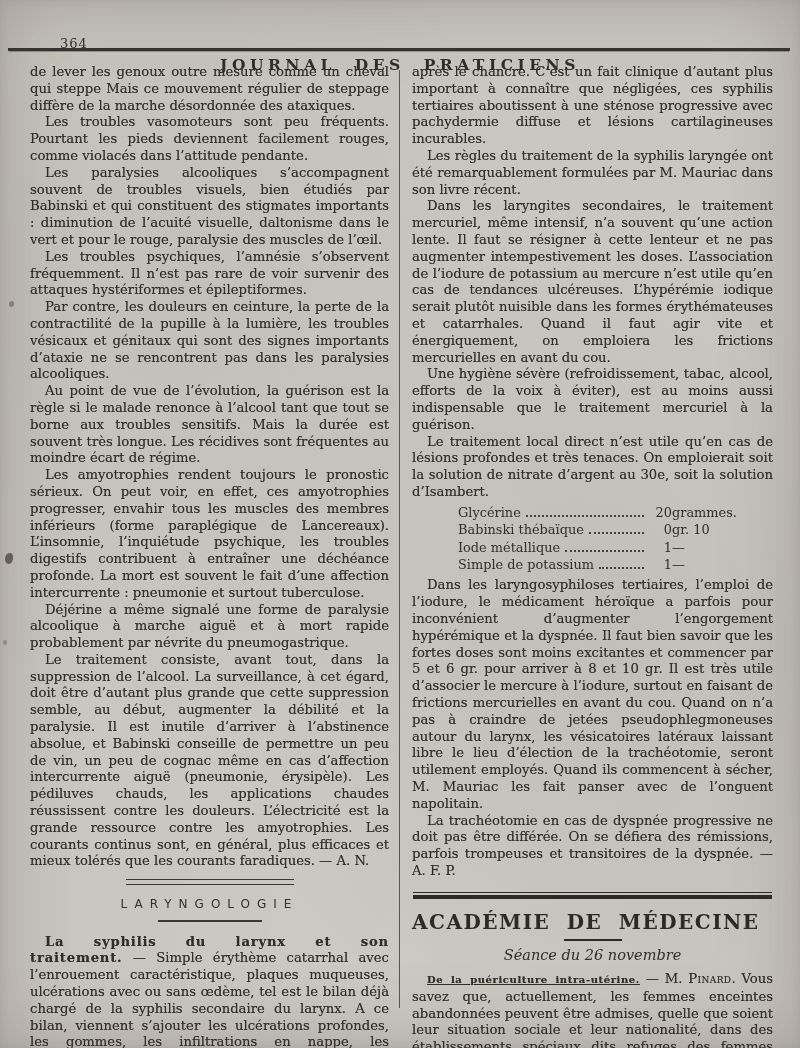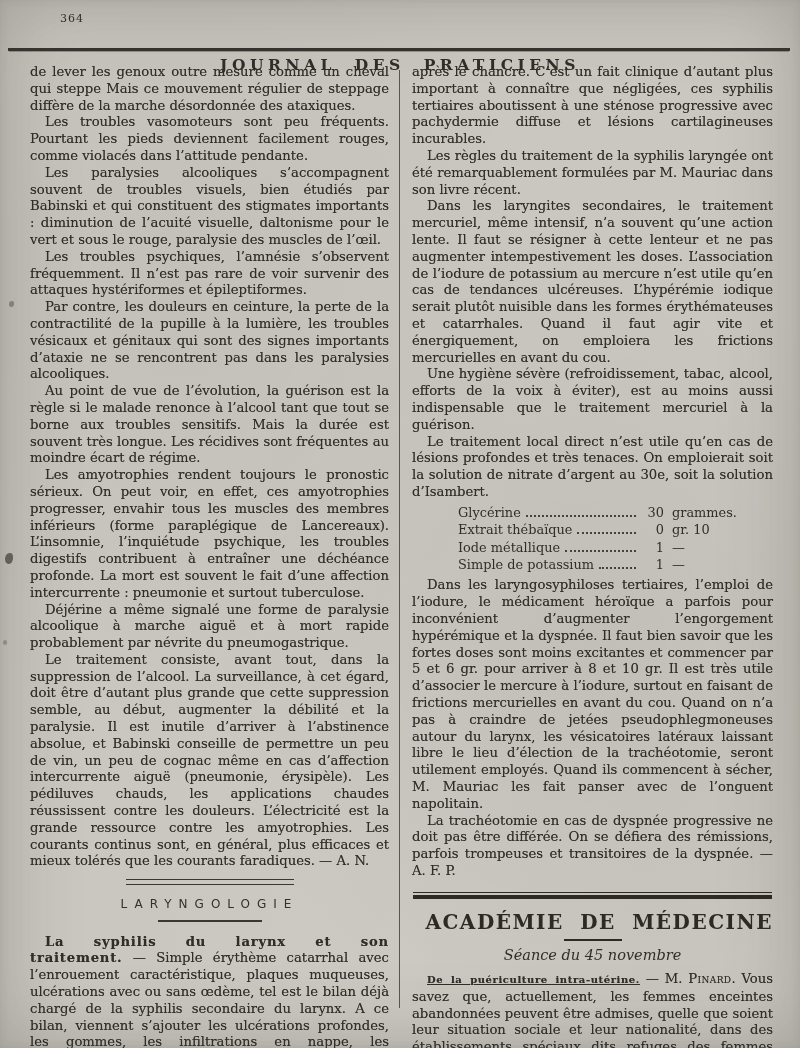--- a/index.html
+++ b/index.html
@@ -15,22 +15,22 @@
     overflow:hidden;
     font-family:"DejaVu Serif", serif;
     color:#312e29;
   }
   .page::after{
     content:"";position:absolute;inset:0;pointer-events:none;
     box-shadow: inset 0 0 80px rgba(62,56,46,.28), inset 0 0 10px rgba(62,56,46,.10);
   }
   
   .pagenum{
-    position:absolute;left:60px;top:12px;
-    font-size:11px;letter-spacing:1px;
+    position:absolute;left:60px;top:36px;
+    font-size:13px;letter-spacing:1px;
   }
   .jtitle{
     position:absolute;left:0;right:0;top:19px;
     text-align:center;font-size:15.5px;font-weight:bold;
     letter-spacing:4.5px;word-spacing:9px;margin-top:36px;
   }
   .header-rule{
     position:absolute;left:8px;right:10px;top:48px;height:2.5px;
     background:#373430;
     box-shadow:0 2px 0 -1px rgba(55,52,48,.35);
@@ -53,26 +53,26 @@
     font-size:12px;letter-spacing:7px;color:#34312c;
   }
   .rule-under{width:104px;height:2px;background:#3a3733;margin:7px auto 12px;}
   .lead-b{font-weight:bold;letter-spacing:.8px;word-spacing:5px;}
   
   .formula{margin:3px 0 4px 46px;width:294px;font-size:12.9px;}
   .f-row{display:flex;align-items:baseline;line-height:17.4px;}
   .f-label{white-space:nowrap;}
   .f-dots{flex:1;border-bottom:2px dotted #45423b;margin:0 6px 3px 5px;min-width:18px;}
   .f-amount{width:22px;text-align:right;white-space:nowrap;}
-  .f-unit{width:80px;padding-left:8px;white-space:nowrap;}
+  .f-unit{width:80px;white-space:nowrap;}
   
   .sep-academy{margin:12px 1px 0;height:0;border-top:1.7px solid #2d2a25;}
   .sep-academy-bar{margin:2.5px 1px 0;height:3.6px;background:#2d2a25;}
   .academy{
-    margin:15px 0 0;text-align:right;
+    margin:15px 0 0;text-align:left;
     font-family:"DejaVu Serif", serif;font-weight:bold;
     font-size:20px;letter-spacing:1.5px;word-spacing:8px;color:#2d2a25;
   }
   .rule-small{width:58px;height:2.6px;background:#2d2a25;margin:8px auto 6px;}
   .seance{text-align:center;font-style:italic;font-size:14.5px;margin:2px 0 7px;}
   .acad-b{font-weight:bold;font-size:10px;letter-spacing:.6px;word-spacing:2px;text-decoration:underline;}
   .sc{font-variant:small-caps;letter-spacing:.4px;}
   
   .speck{position:absolute;background:#49453d;border-radius:60% 40% 55% 45%;}
   .speck.s1{left:5px;top:553px;width:8px;height:11px;opacity:.75;}
@@ -84,21 +84,21 @@
 
 <div class="page">
 
   <span class="pagenum">364</span>
   <div class="jtitle">JOURNAL DES PRATICIENS</div>
   <div class="header-rule"></div>
 
   <div class="col col-left">
     <p class="para noindent">de lever les genoux outre mesure comme un cheval qui steppe Mais ce mouvement régulier de steppage diffère de la marche désordonnée des ataxiques.</p>
     <p class="para">Les troubles vasomoteurs sont peu fréquents. Pourtant les pieds deviennent facilement rouges, comme violacés dans l’attitude pendante.</p>
-    <p class="para">Les paralysies alcooliques s’accompagnent souvent de troubles visuels, bien étudiés par Babinski et qui constituent des stigmates importants : diminution de l’acuité visuelle, daltonisme pour le vert et sous le rouge, paralysie des muscles de l’œil.</p>
+    <p class="para">Les paralysies alcooliques s’accompagnent souvent de troubles visuels, bien étudiés par Babinski et qui constituent des stigmates importants : diminution de l’acuité visuelle, daltonisme dans le vert et pour le rouge, paralysie des muscles de l’œil.</p>
     <p class="para">Les troubles psychiques, l’amnésie s’observent fréquemment. Il n’est pas rare de voir survenir des attaques hystériformes et épileptiformes.</p>
     <p class="para">Par contre, les douleurs en ceinture, la perte de la contractilité de la pupille à la lumière, les troubles vésicaux et génitaux qui sont des signes importants d’ataxie ne se rencontrent pas dans les paralysies alcooliques.</p>
     <p class="para">Au point de vue de l’évolution, la guérison est la règle si le malade renonce à l’alcool tant que tout se borne aux troubles sensitifs. Mais la durée est souvent très longue. Les récidives sont fréquentes au moindre écart de régime.</p>
     <p class="para">Les amyotrophies rendent toujours le pronostic sérieux. On peut voir, en effet, ces amyotrophies progresser, envahir tous les muscles des membres inférieurs (forme paraplégique de Lancereaux). L’insomnie, l’inquiétude psychique, les troubles digestifs contribuent à entraîner une déchéance profonde. La mort est souvent le fait d’une affection intercurrente : pneumonie et surtout tuberculose.</p>
     <p class="para">Déjérine a même signalé une forme de paralysie alcoolique à marche aiguë et à mort rapide probablement par névrite du pneumogastrique.</p>
     <p class="para">Le traitement consiste, avant tout, dans la suppression de l’alcool. La surveillance, à cet égard, doit être d’autant plus grande que cette suppression semble, au début, augmenter la débilité et la paralysie. Il est inutile d’arriver à l’abstinence absolue, et Babinski conseille de permettre un peu de vin, un peu de cognac même en cas d’affection intercurrente aiguë (pneumonie, érysipèle). Les pédiluves chauds, les applications chaudes réussissent contre les douleurs. L’électricité est la grande ressource contre les amyotrophies. Les courants continus sont, en général, plus efficaces et mieux tolérés que les courants faradiques. — A. N.</p>
 
     <div class="sep-double"></div>
     <h2 class="laryn">LARYNGOLOGIE</h2>
     <div class="rule-under"></div>
@@ -112,25 +112,25 @@
     <p class="para noindent">après le chancre. C’est un fait clinique d’autant plus important à connaître que négligées, ces syphilis tertiaires aboutissent à une sténose progressive avec pachydermie diffuse et lésions cartilagineuses incurables.</p>
     <p class="para">Les règles du traitement de la syphilis laryngée ont été remarquablement formulées par M. Mauriac dans son livre récent.</p>
     <p class="para">Dans les laryngites secondaires, le traitement mercuriel, même intensif, n’a souvent qu’une action lente. Il faut se résigner à cette lenteur et ne pas augmenter intempestivement les doses. L’association de l’iodure de potassium au mercure n’est utile qu’en cas de tendances ulcéreuses. L’hypérémie iodique serait plutôt nuisible dans les formes érythémateuses et catarrhales. Quand il faut agir vite et énergiquement, on emploiera les frictions mercurielles en avant du cou.</p>
     <p class="para">Une hygiène sévère (refroidissement, tabac, alcool, efforts de la voix à éviter), est au moins aussi indispensable que le traitement mercuriel à la guérison.</p>
     <p class="para">Le traitement local direct n’est utile qu’en cas de lésions profondes et très tenaces. On emploierait soit la solution de nitrate d’argent au 30e, soit la solution d’Isambert.</p>
 
     <div class="formula">
       <div class="f-row">
         <span class="f-label">Glycérine</span>
         <span class="f-dots"></span>
-        <span class="f-amount">30</span>
+        <span class="f-amount">20</span>
         <span class="f-unit">grammes.</span>
       </div>
       <div class="f-row">
-        <span class="f-label">Extrait thébaïque</span>
+        <span class="f-label">Babinski thébaïque</span>
         <span class="f-dots"></span>
         <span class="f-amount">0</span>
         <span class="f-unit">gr. 10</span>
       </div>
       <div class="f-row">
         <span class="f-label">Iode métallique</span>
         <span class="f-dots"></span>
         <span class="f-amount">1</span>
         <span class="f-unit">—</span>
       </div>
@@ -142,21 +142,21 @@
       </div>
     </div>
 
     <p class="para">Dans les laryngosyphiloses tertiaires, l’emploi de l’iodure, le médicament héroïque a parfois pour inconvénient d’augmenter l’engorgement hypérémique et la dyspnée. Il faut bien savoir que les fortes doses sont moins excitantes et commencer par 5 et 6 gr. pour arriver à 8 et 10 gr. Il est très utile d’associer le mercure à l’iodure, surtout en faisant de frictions mercurielles en avant du cou. Quand on n’a pas à craindre de jetées pseudophlegmoneuses autour du larynx, les vésicatoires latéraux laissant libre le lieu d’élection de la trachéotomie, seront utilement employés. Quand ils commencent à sécher, M. Mauriac les fait panser avec de l’onguent napolitain.</p>
     <p class="para">La trachéotomie en cas de dyspnée progressive ne doit pas être différée. On se défiera des rémissions, parfois trompeuses et transitoires de la dyspnée. — A. F. P.</p>
 
     <div class="sep-academy"></div>
     <div class="sep-academy-bar"></div>
     <h2 class="academy">ACADÉMIE DE MÉDECINE</h2>
     <div class="rule-small"></div>
-    <div class="seance">Séance du 45 novembre</div>
+    <div class="seance">Séance du 26 novembre</div>
 
     <p class="para"><b class="acad-b">De la puériculture intra-utérine.</b><span> — M. </span><span class="sc">Pinard</span><span>. Vous savez que, actuellement, les femmes enceintes abandonnées peuvent être admises, quelle que soient leur situation sociale et leur nationalité, dans des établissements spéciaux dits refuges des femmes enceintes. Le premier établissement de ce genre, dû à l’initiative privée est connue sous le nom de refuge de l’avenue du Maine.</span></p>
 
   </div>
 
   <div class="speck s1"></div>
   <div class="speck s2"></div>
   <div class="speck s3"></div>
 </div>
 

